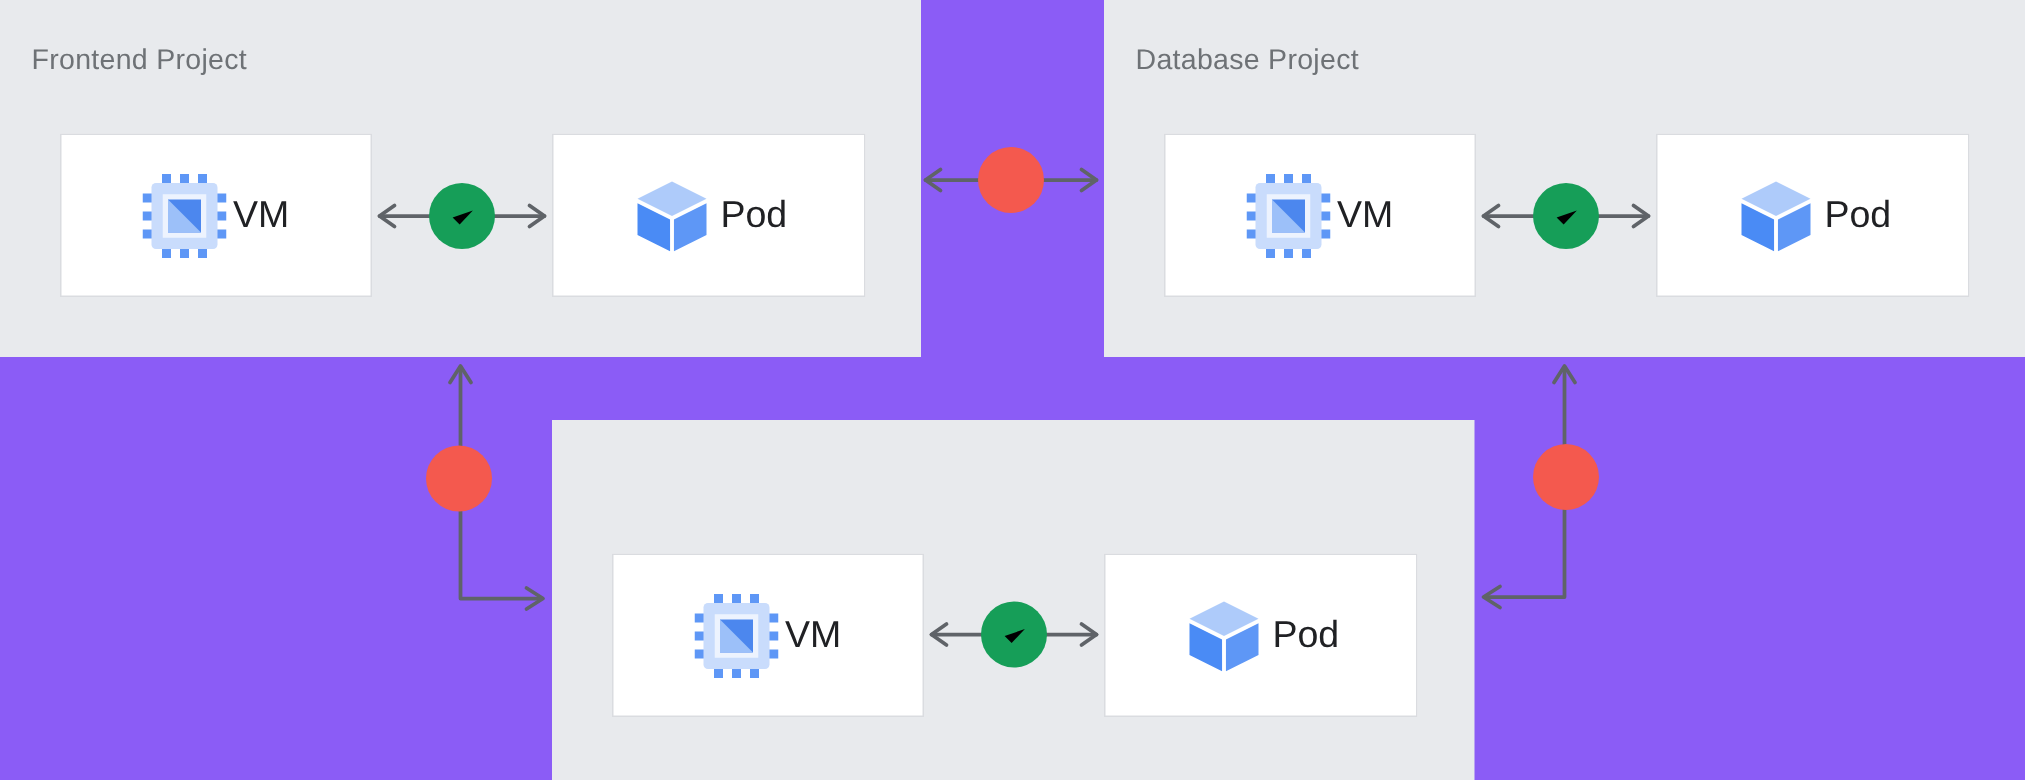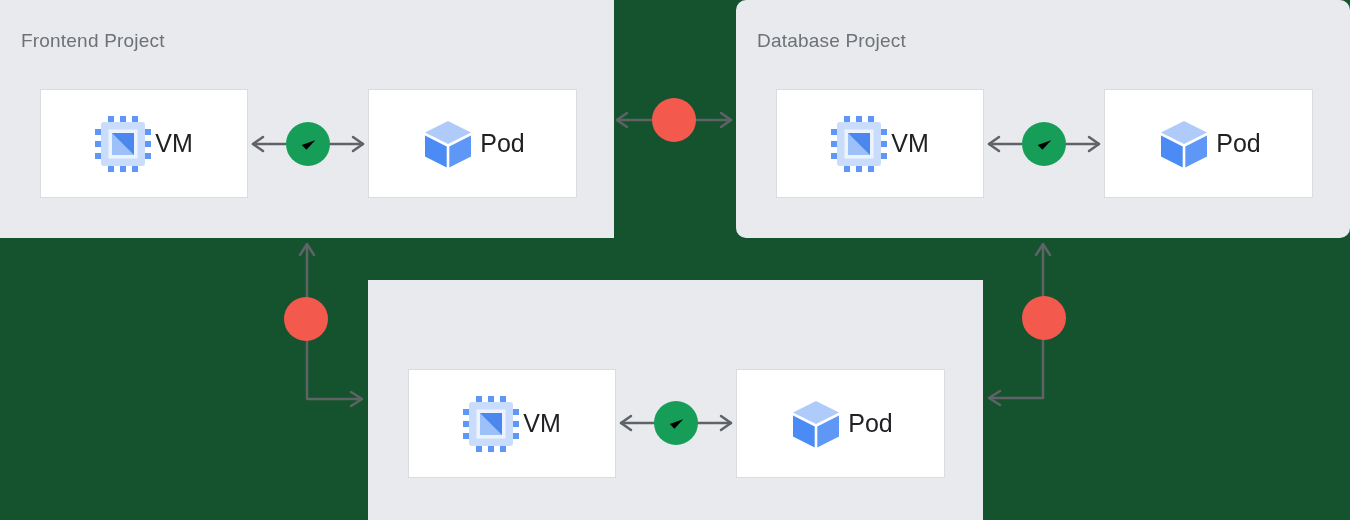--- a/index.html
+++ b/index.html
@@ -1,19 +1,19 @@
 <!DOCTYPE html>
 <html><head>
 <meta charset="utf-8">
 <style>
   html,body{margin:0;padding:0;background:#ffffff;font-family:"Liberation Sans","DejaVu Sans",sans-serif;}
-  .canvas{position:relative;width:1350px;height:520px;background:#14532d;overflow:hidden;}
+  .canvas{position:relative;width:1350px;height:520px;background:#8b5cf6;overflow:hidden;}
   .panel{position:absolute;background:#e8eaed;z-index:0;}
   .panel--frontend{left:0;top:0;width:614px;height:238px;}
-  .panel--database{left:736px;top:0;width:614px;height:238px;border-radius:10px;}
+  .panel--database{left:736px;top:0;width:614px;height:238px;}
   .panel--backend{left:368px;top:280px;width:615px;height:240px;}
   .panel__label{position:absolute;left:21px;top:30px;margin:0;font-size:19px;line-height:22px;font-weight:400;color:#6e7276;letter-spacing:.2px;}
   .card{position:absolute;top:89px;width:208px;height:109px;background:#ffffff;border:1.5px solid #dadce0;box-sizing:border-box;display:flex;align-items:center;justify-content:center;gap:4px;z-index:1;}
   .card--vm{left:40px;}
   .card--pod{left:368px;width:209px;}
   .card__label{font-size:25px;line-height:1;color:#202124;}
   .icon{display:inline-flex;width:56px;height:56px;}
   .icon svg{display:block;}
   .connectors{position:absolute;left:0;top:0;width:1350px;height:520px;z-index:2;pointer-events:none;}
   .connectors path{stroke:#5f6368;stroke-width:2.5;fill:none;stroke-linecap:round;stroke-linejoin:round;}

